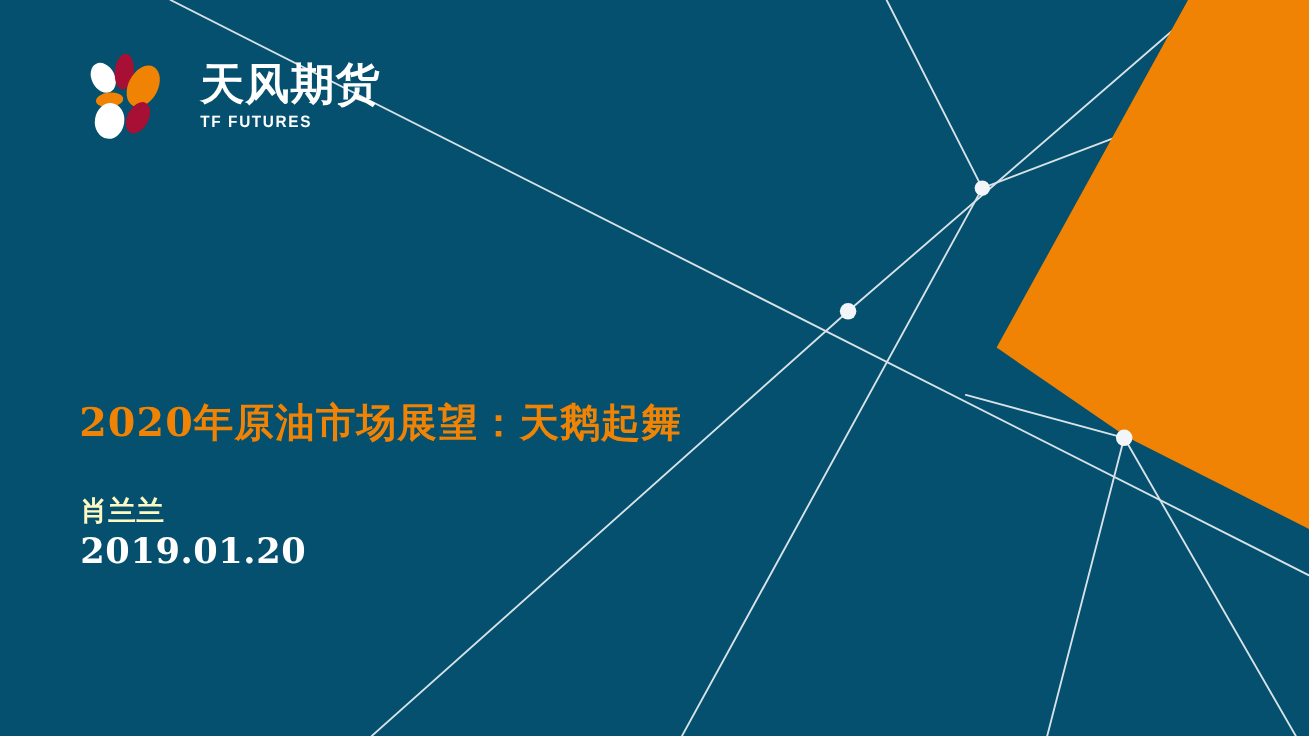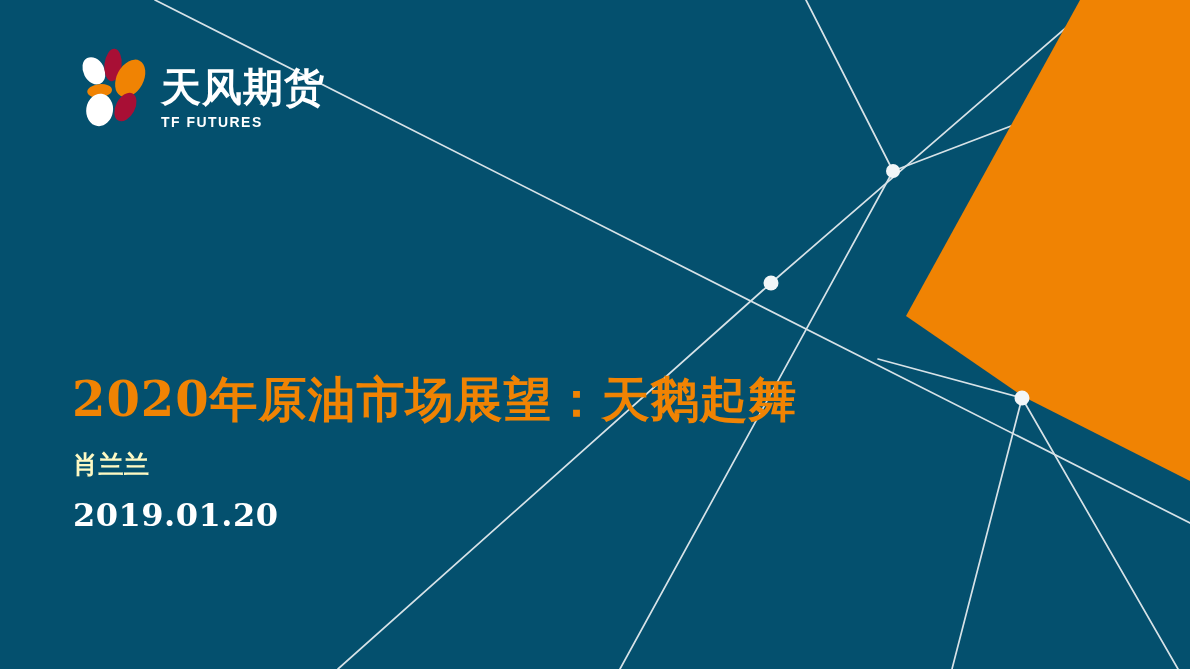--- a/index.html
+++ b/index.html
@@ -24,22 +24,22 @@
     height: 669px;
     display: block;
   }
 
   
   #logo-block {
     position: absolute;
     left: 70px;
     top: 44px;
     display: flex;
-    align-items: flex-end;
-    gap: 5px;
+    align-items: center;
+    gap: 26px;
   }
   #logo-mark {
     width: 86px;
     height: 86px;
     flex: 0 0 auto;
     display: block;
   }
   #logo-text {
     display: flex;
     flex-direction: column;
@@ -66,21 +66,21 @@
     transform: scaleX(0.93);
     transform-origin: left center;
   }
 
   
   #title-main {
     position: absolute;
     left: 72px;
     top: 339px;
     font-family: "DejaVu Serif", "Liberation Serif", serif;
-    font-size: 48px;
+    font-size: 36px;
     font-weight: 700;
     color: #f08303;
     letter-spacing: 1px;
     white-space: nowrap;
     line-height: 1.2;
   }
 
   
   #byline {
     position: absolute;
@@ -97,21 +97,21 @@
     letter-spacing: 0.5px;
     display: block;
   }
   #date-text {
     font-family: "DejaVu Serif", "Liberation Serif", serif;
     font-size: 32px;
     font-weight: 700;
     color: #ffffff;
     letter-spacing: 0.5px;
     display: block;
-    margin-top: 18px;
+    margin-top: 4px;
   }
 </style>
 </head>
 <body>
 
 <div id="slide">
 
   <svg id="bg-art" viewBox="0 0 1190 669" preserveAspectRatio="none" aria-hidden="true">
     <rect x="0" y="0" width="1190" height="669" fill="#04506e"></rect>
 

